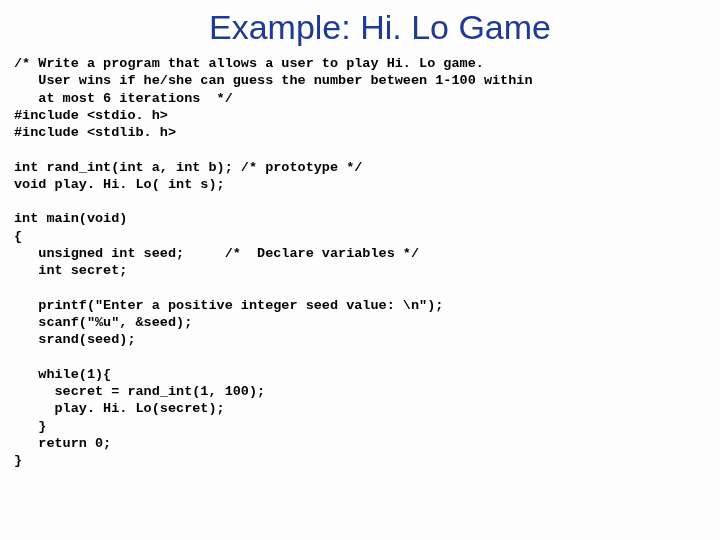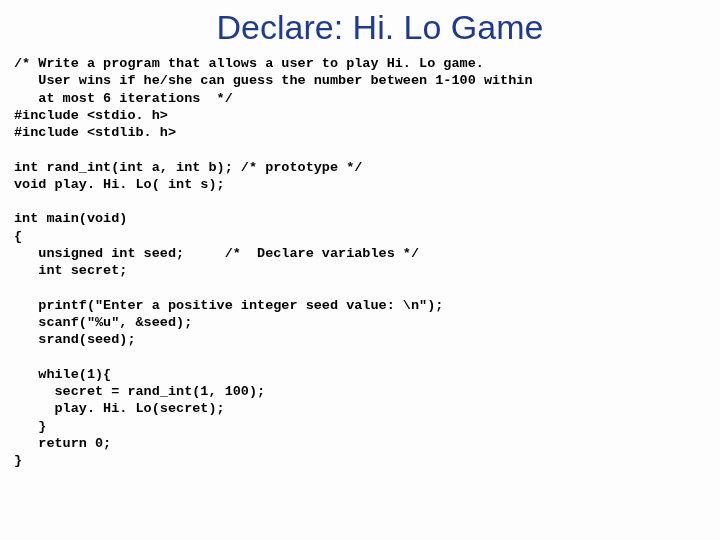--- a/index.html
+++ b/index.html
@@ -30,21 +30,21 @@
       font-weight: bold;
       color: #000;
       white-space: pre;
       line-height: 1.28;
     }
   </style>
 </head>
 <body>
 
 <div class="slide">
-  <div class="title">Declare: Hi. Lo Game</div>
+  <div class="title">Example: Hi. Lo Game</div>
   <div class="code">/* Write a program that allows a user to play Hi. Lo game.
    User wins if he/she can guess the number between 1-100 within
    at most 6 iterations  */
 #include &lt;stdio. h&gt;
 #include &lt;stdlib. h&gt;
 
 int rand_int(int a, int b); /* prototype */
 void play. Hi. Lo( int s);
 
 int main(void)

